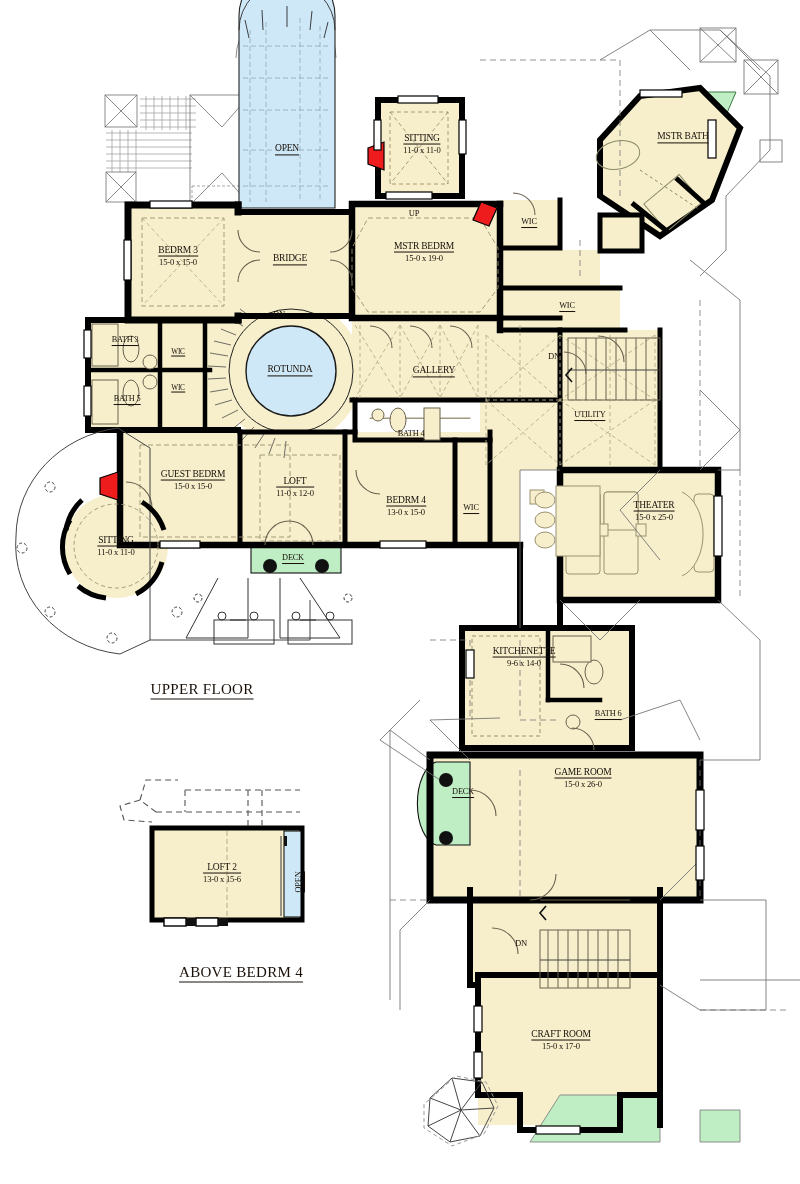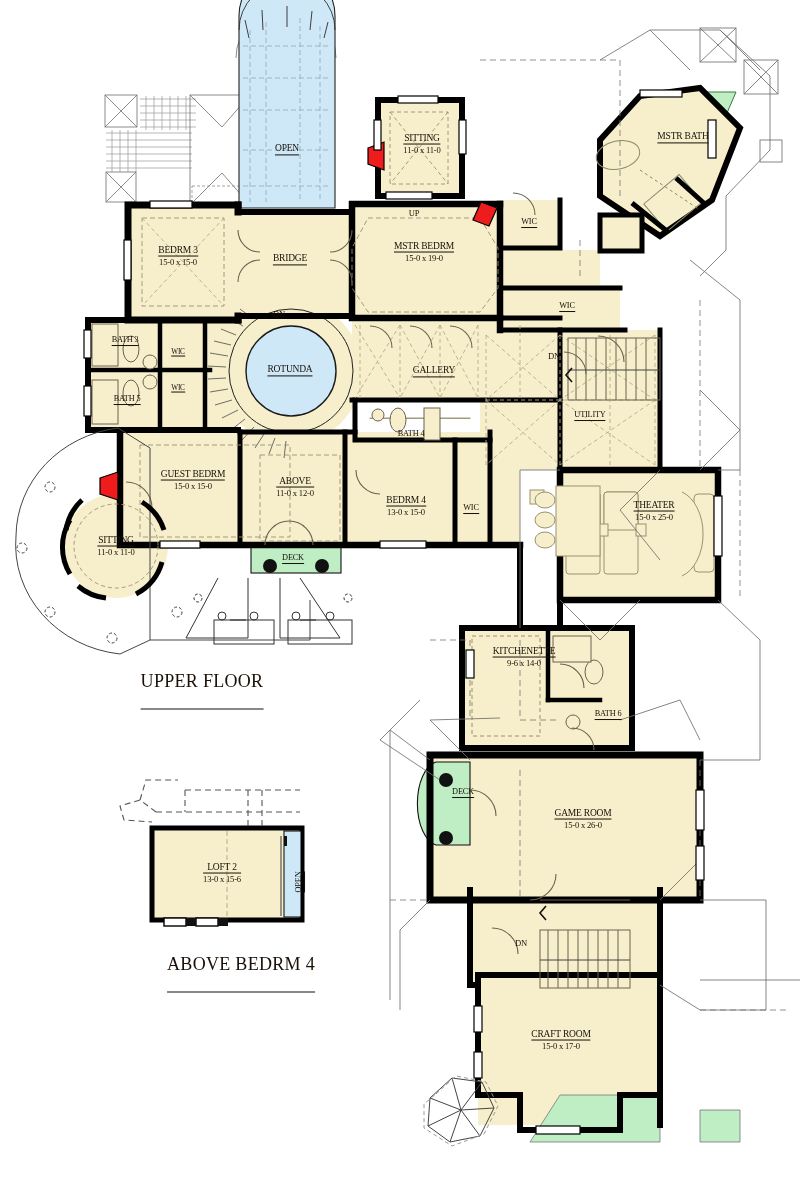--- a/index.html
+++ b/index.html
@@ -23,22 +23,22 @@
     letter-spacing:-0.2px;
   }
   .lbl .nm{display:block;font-size:9.5px;border-bottom:1.05px solid #17100a;padding-bottom:0.5px;}
   .lbl .dim{display:block;font-size:8.6px;margin-top:1px;}
   .lbl.small .nm{font-size:8.3px;}
   .lbl.tiny .nm{font-size:7.3px;border-bottom:0.9px solid #17100a;}
   .lbl.plain .nm{border-bottom:none;text-align:center;}
   .lbl.vert{transform:translate(-50%,-50%) rotate(-90deg);}
   .title{
     position:absolute;transform:translate(-50%,-50%);
-    font-size:18px;letter-spacing:0.3px;
-    border-bottom:1.4px solid #17100a;padding-bottom:17px;
+    font-size:15px;letter-spacing:0.3px;
+    border-bottom:1.4px solid #17100a;padding-bottom:1px;
     white-space:nowrap;
   }
 </style>
 </head>
 <body>
 
 <svg id="plan" viewBox="0 0 800 1184" xmlns="http://www.w3.org/2000/svg">
   <defs>
     <pattern id="hatchLight" width="7" height="7" patternUnits="userSpaceOnUse">
       <path d="M0,7 l7,-7" stroke="#b9b9b9" stroke-width="0.7"></path>
@@ -466,21 +466,21 @@
       <span class="nm">UTILITY</span>
     </div>
     <div class="lbl small" style="left: 411px; top: 435px;">
       <span class="nm">BATH 4</span>
     </div>
     <div class="lbl" style="left: 181px; top: 480px; padding-left: 24px;">
       <span class="nm">GUEST BEDRM</span>
       <span class="dim">15-0 x 15-0</span>
     </div>
     <div class="lbl" style="left: 295px; top: 487px;">
-      <span class="nm">ABOVE</span>
+      <span class="nm">LOFT</span>
       <span class="dim">11-0 x 12-0</span>
     </div>
     <div class="lbl" style="left: 406px; top: 506px;">
       <span class="nm">BEDRM 4</span>
       <span class="dim">13-0 x 15-0</span>
     </div>
     <div class="lbl small" style="left: 471px; top: 509px;">
       <span class="nm">WIC</span>
     </div>
     <div class="lbl" style="left: 116px; top: 546px;">
@@ -497,21 +497,21 @@
     <div class="lbl" style="left: 524px; top: 657px;">
       <span class="nm">KITCHENETTE</span>
       <span class="dim">9-6 x 14-0</span>
     </div>
     <div class="lbl small" style="left: 608px; top: 715px;">
       <span class="nm">BATH 6</span>
     </div>
     <div class="lbl small" style="left: 463px; top: 793px;">
       <span class="nm">DECK</span>
     </div>
-    <div class="lbl" style="left: 583px; top: 819px;">
+    <div class="lbl" style="left: 583px; top: 778px;">
       <span class="nm">GAME ROOM</span>
       <span class="dim">15-0 x 26-0</span>
     </div>
     <div class="lbl" style="left: 561px; top: 1040px;">
       <span class="nm">CRAFT ROOM</span>
       <span class="dim">15-0 x 17-0</span>
     </div>
     <div class="lbl" style="left: 222px; top: 873px;">
       <span class="nm">LOFT 2</span>
       <span class="dim">13-0 x 15-6</span>

